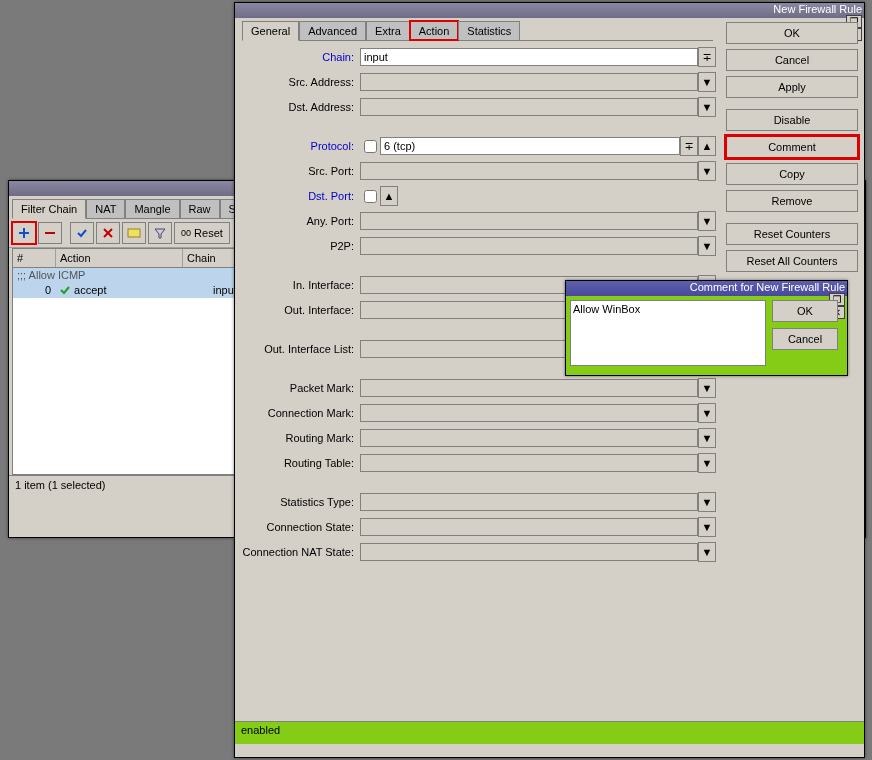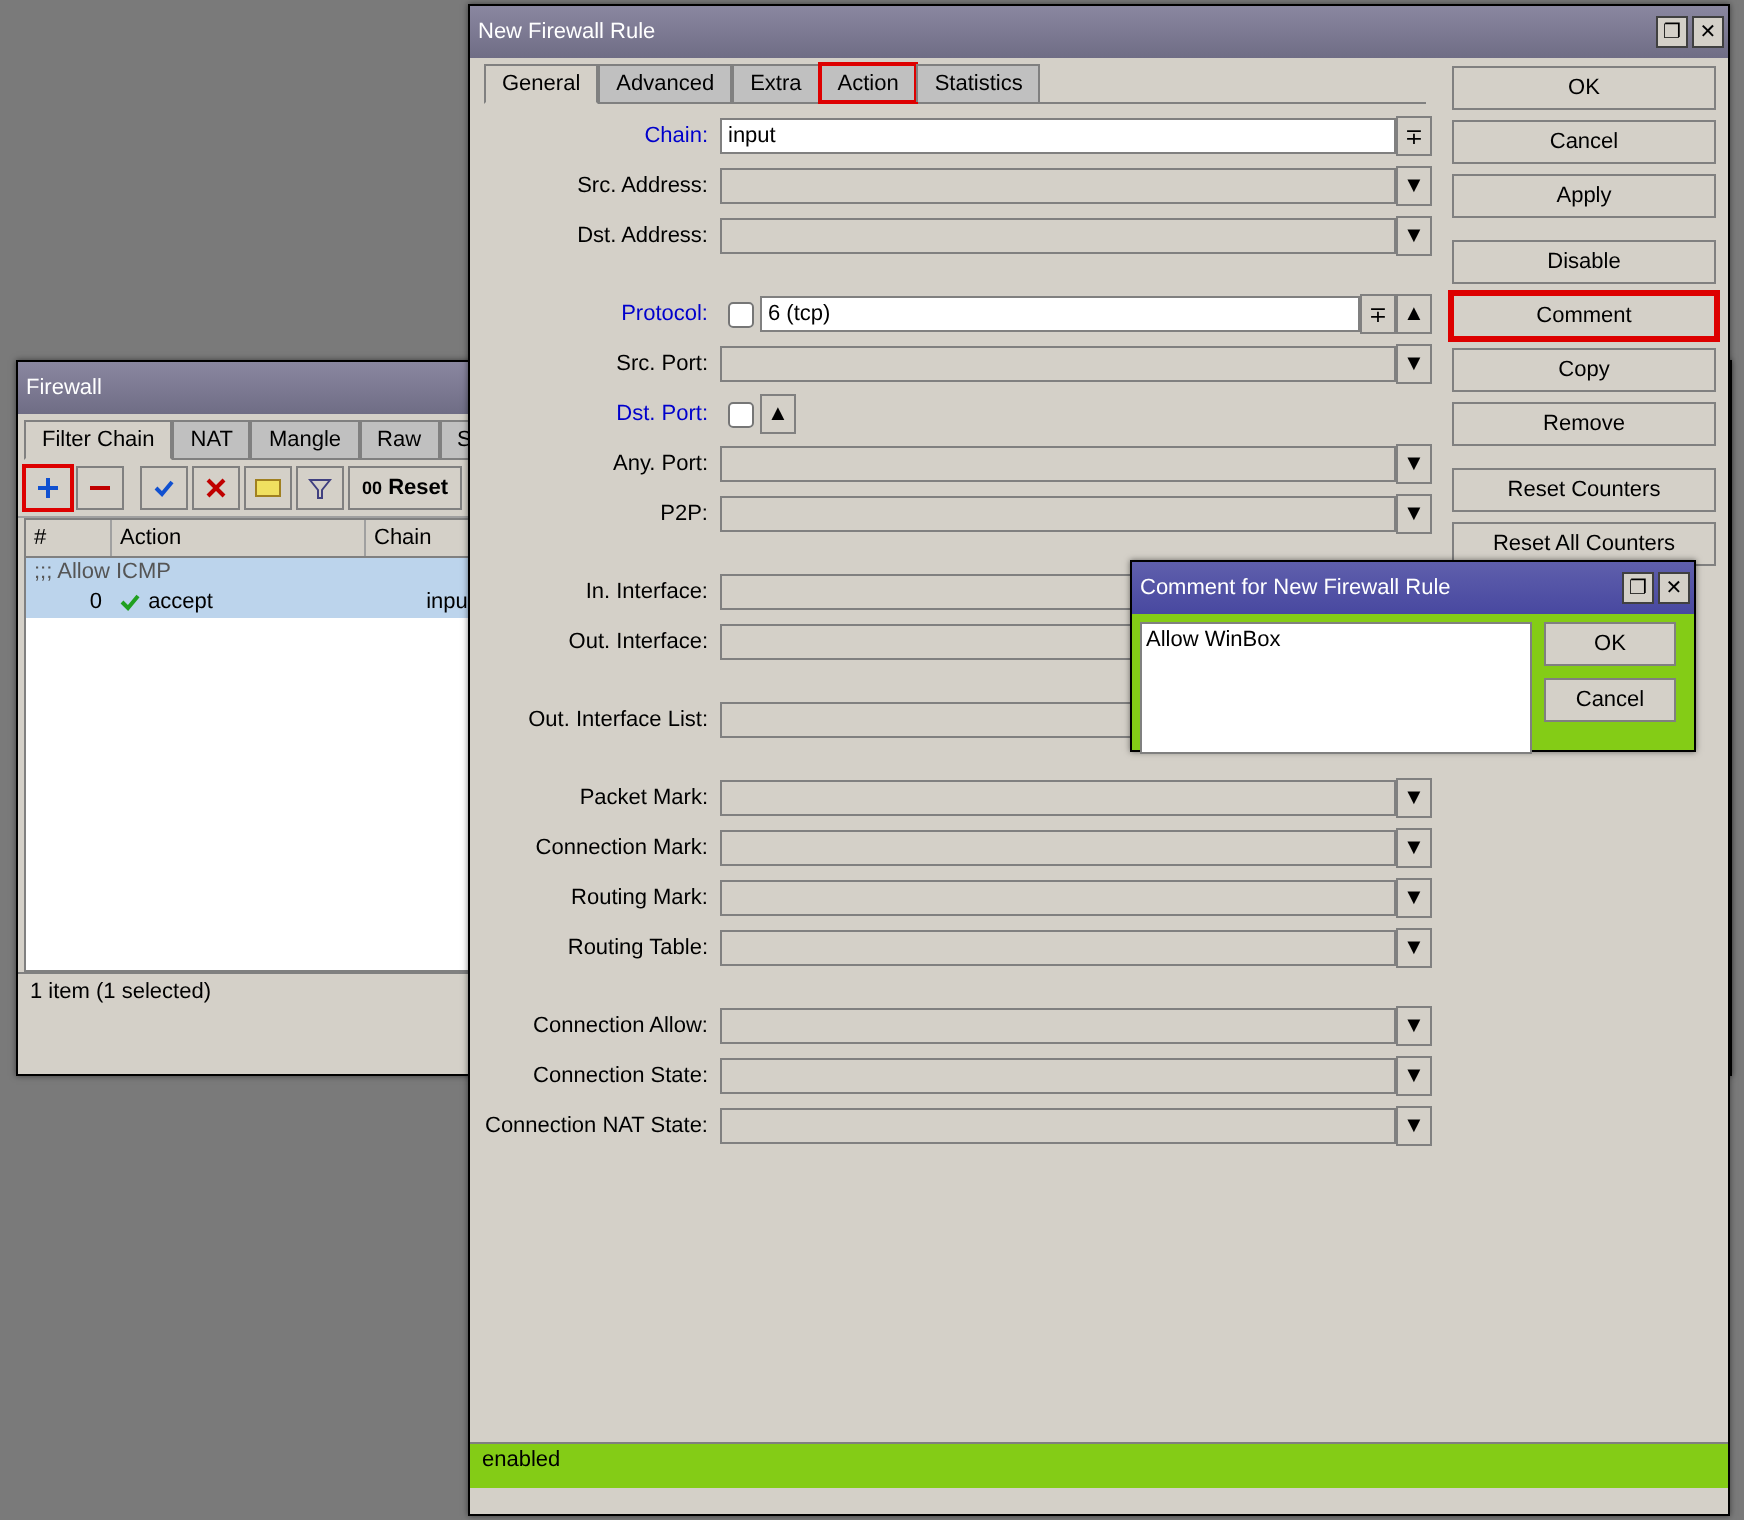--- a/index.html
+++ b/index.html
@@ -1,28 +1,28 @@
 <!DOCTYPE html>
 <html><head>
 <meta charset="utf-8">
 <style>
 html,body{margin:0;padding:0;font-family:Arial,Helvetica,sans-serif;font-size:11px;background:#7a7a7a;width:872px;height:760px;overflow:hidden;}
 .window{position:absolute;background:#d4d0c8;border:1px solid #000;box-shadow:0 0 3px rgba(0,0,0,0.5);}
-.titlebar{height:26px;background:linear-gradient(#8a87a0,#6f6d85);color:#fff;display:flex;align-items:center;padding:0 2px;font-size:11px;}
+.titlebar{height:15px;background:linear-gradient(#8a87a0,#6f6d85);color:#fff;display:flex;align-items:flex-end;padding:0 2px;font-size:11px;flex-direction:column;}
 .titlebar.active{background:linear-gradient(#5f5fac,#4848a0);}
 .titlebar .title{flex:1;padding-left:2px;}
 .winbtn{width:14px;height:14px;border:1px solid #404040;background:#d4d0c8;color:#000;margin-left:2px;display:flex;align-items:center;justify-content:center;font-size:10px;cursor:pointer;}
 .tabs{display:flex;border-bottom:1px solid #808080;background:#d4d0c8;margin:3px 3px 0 3px;}
 .tab{padding:3px 8px;border:1px solid #808080;border-bottom:none;margin-right:0;background:#c0c0c0;cursor:pointer;}
 .tab.active{background:#d4d0c8;border-bottom:1px solid #d4d0c8;margin-bottom:-1px;}
 
 #firewall{left:8px;top:180px;width:856px;height:356px;}
 #fw-toolbar{display:flex;align-items:center;padding:3px;border-bottom:1px solid #a0a0a0;}
 .tbtn{width:22px;height:20px;border:1px solid #808080;margin-right:2px;background:#d4d0c8;display:flex;align-items:center;justify-content:center;cursor:pointer;}
-.tbtn.reset{width:auto;padding:0 6px;font-weight:bold;}
+.tbtn.reset{width:auto;padding:0 6px;}
 #fw-table{background:#fff;height:225px;overflow:auto;border:1px solid #808080;margin:0 3px;}
 #fw-header{display:flex;background:#d4d0c8;border-bottom:1px solid #808080;}
 #fw-header div{padding:3px 4px;border-right:1px solid #a0a0a0;}
 .fw-row{display:flex;background:#bcd4ec;}
 .fw-row div{padding:2px 4px;text-align:center;}
 .fw-comment{background:#bcd4ec;padding:1px 4px;color:#555;}
 #fw-status{padding:3px 6px;border-top:1px solid #808080;}
 
 #newrule{left:234px;top:2px;width:629px;height:754px;}
 #nr-body{display:flex;height:716px;}
@@ -241,21 +241,21 @@
           </div>
         <div class="frow">
             <div class="flabel">Routing Table:</div>
             <div class="fval">
               <input type="text" class="disabled" style="">
               <div class="ddbtn">▼</div>
             </div>
           </div>
         <div class="gap"></div>
         <div class="frow">
-            <div class="flabel">Connection Allow:</div>
+            <div class="flabel">Statistics Type:</div>
             <div class="fval">
               <input type="text" class="disabled" style="">
               <div class="ddbtn">▼</div>
             </div>
           </div>
         <div class="frow">
             <div class="flabel">Connection State:</div>
             <div class="fval">
               <input type="text" class="disabled" style="">
               <div class="ddbtn">▼</div>

